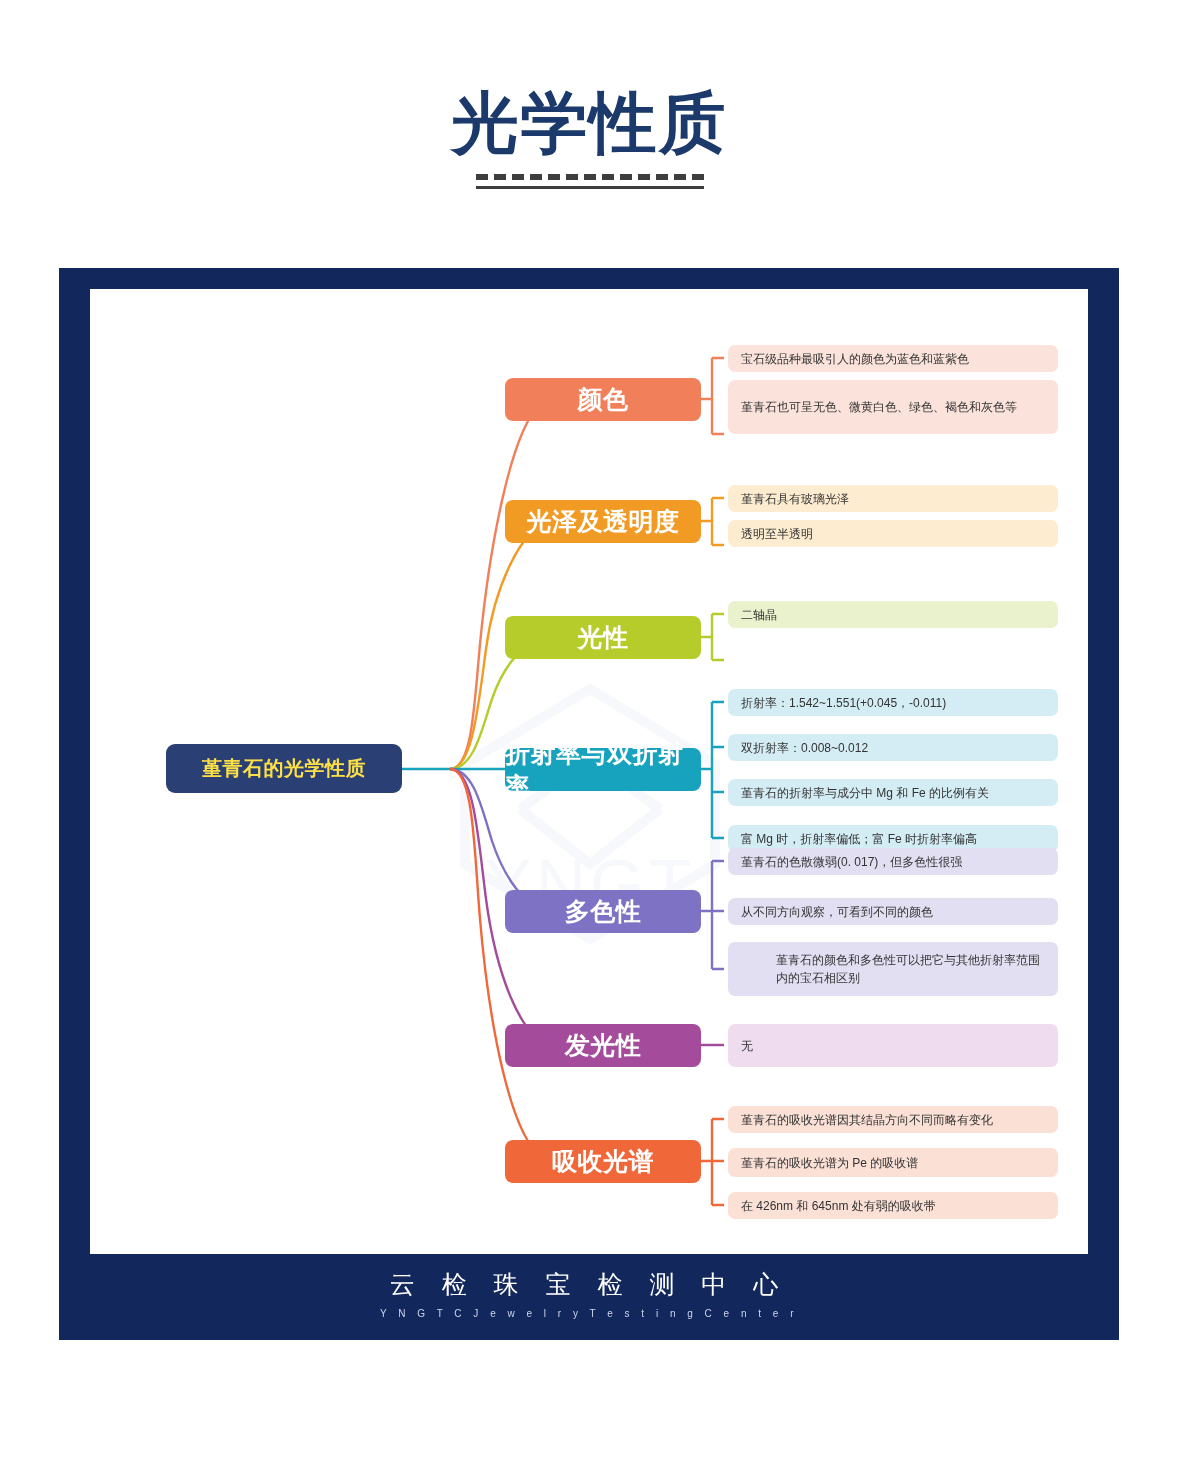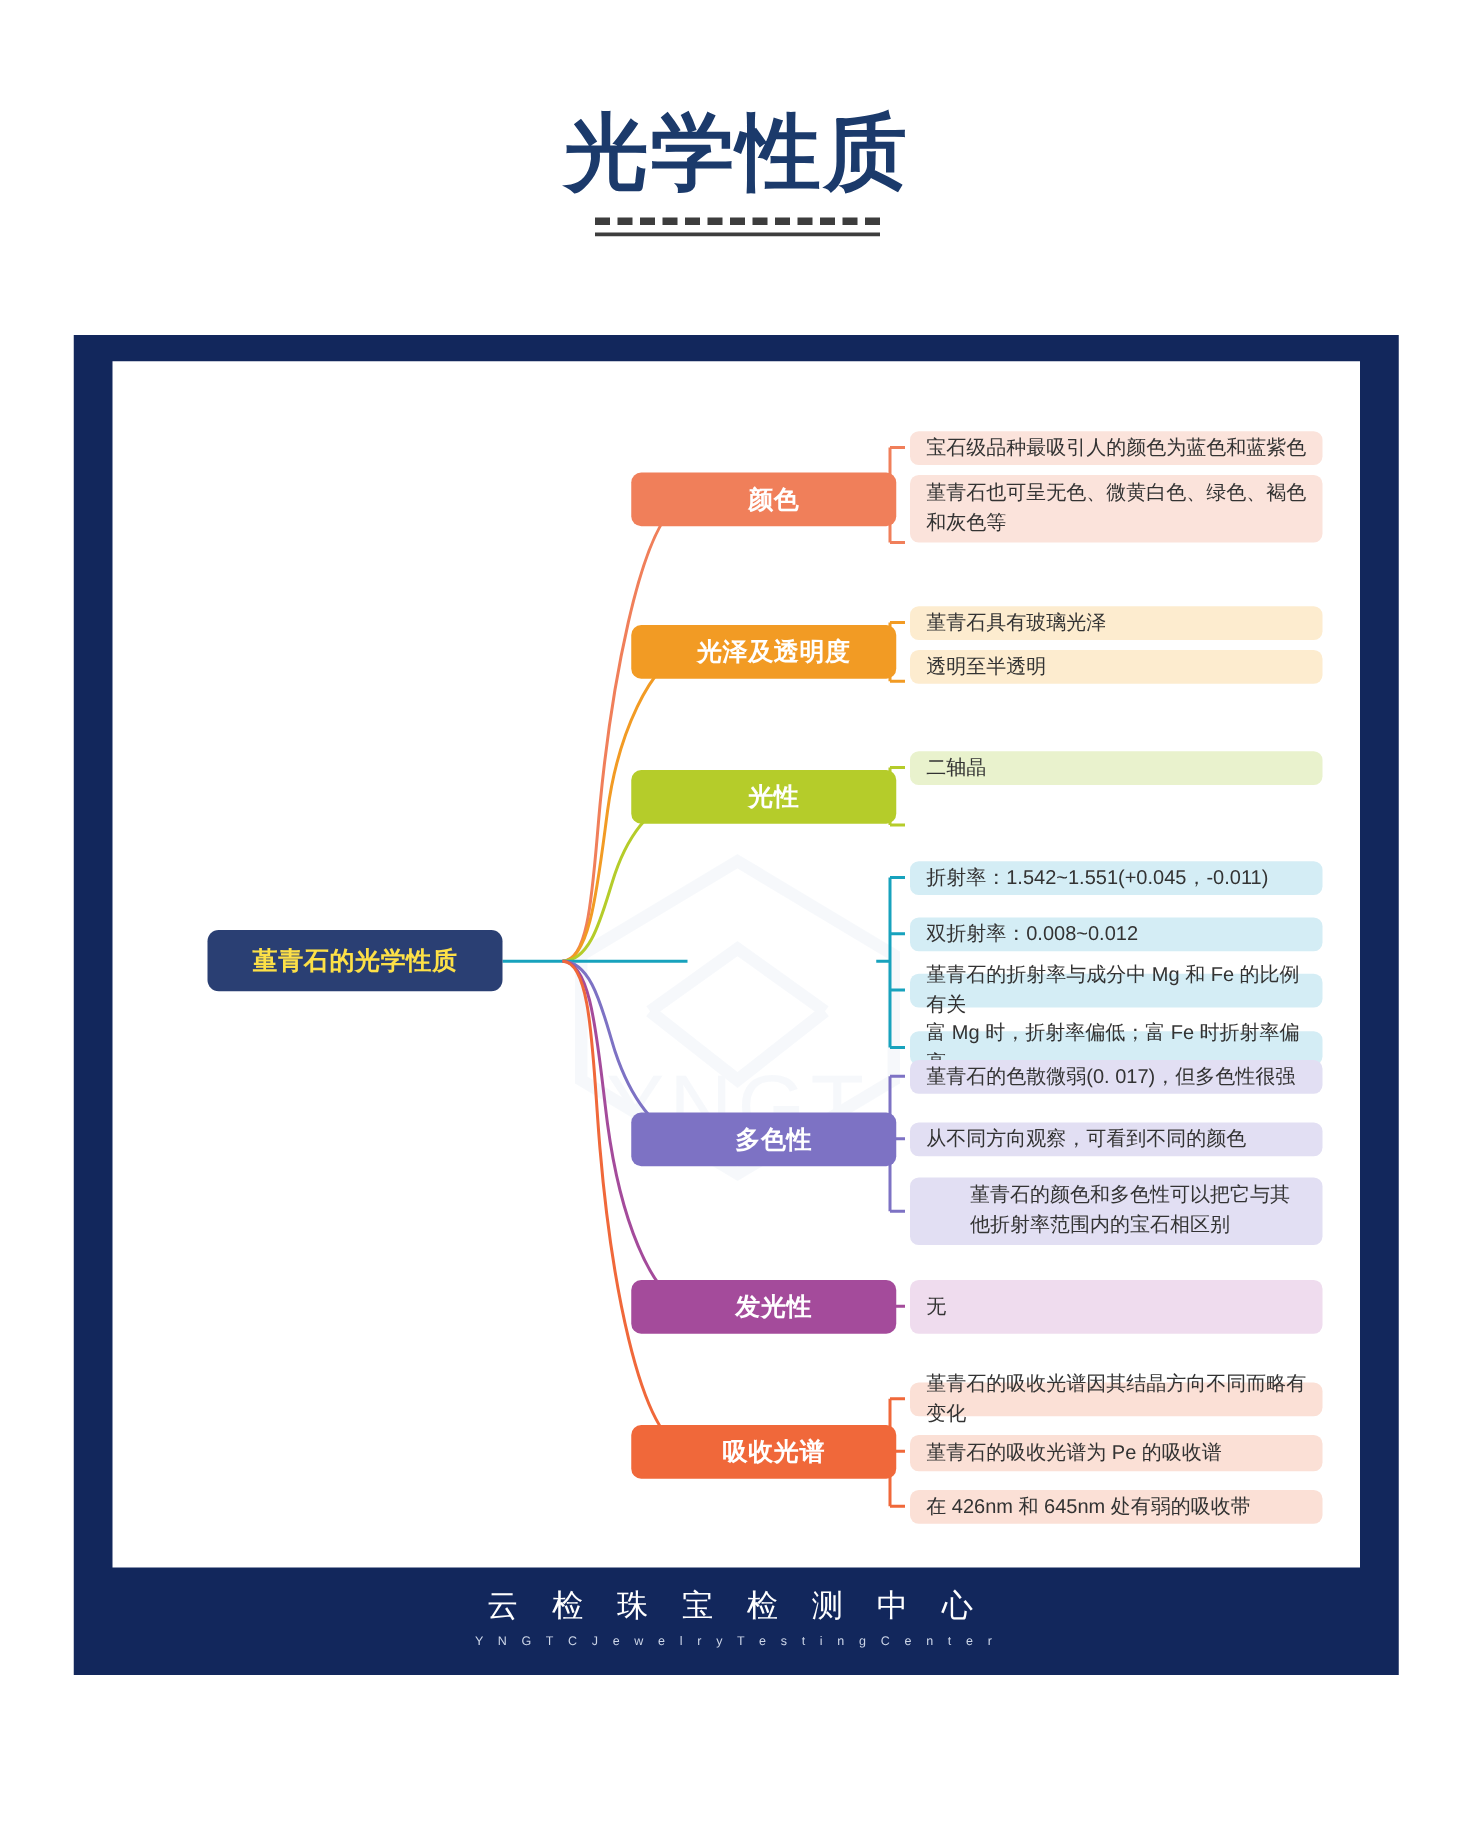--- a/index.html
+++ b/index.html
@@ -123,36 +123,35 @@
   }
 
   
   .branch-label {
     position: absolute;
     left: 415px;
     width: 196px;
     height: 43px;
     border-radius: 8px;
     color: #ffffff;
-    font-size: 20px;
+    font-size: 25px;
     font-weight: bold;
     display: flex;
     align-items: center;
     justify-content: center;
     letter-spacing: 0.5px;
-    padding-left: 16px;
   }
 
   
   .leaf {
     position: absolute;
     left: 638px;
     width: 330px;
     border-radius: 7px;
-    font-size: 16px;
+    font-size: 12px;
     color: #333333;
     display: flex;
     align-items: center;
     padding: 0 13px;
     box-sizing: border-box;
     line-height: 1.5;
   }
   .leaf.two-line {
     align-items: center;
   }
@@ -217,20 +216,21 @@
     <div class="leaf" style="top:56px; height:27px; background:#fbe3db;">宝石级品种最吸引人的颜色为蓝色和蓝紫色</div>
     <div class="leaf two-line" style="top:91px; height:54px; background:#fbe3db;">堇青石也可呈无色、微黄白色、绿色、褐色和灰色等</div>
 
     <div class="branch-label" style="top:211px; background:#f29b24;">光泽及透明度</div>
     <div class="leaf" style="top:196px; height:27px; background:#fdeccf;">堇青石具有玻璃光泽</div>
     <div class="leaf" style="top:231px; height:27px; background:#fdeccf;">透明至半透明</div>
 
     <div class="branch-label" style="top:327px; background:#b5cc2a;">光性</div>
     <div class="leaf" style="top:312px; height:27px; background:#e9f2cd;">二轴晶</div>
 
+    <div class="branch-label" style="top:459px; background:#17a2bd;">折射率与双折射率</div>
     <div class="leaf" style="top:400px; height:27px; background:#d4edf5;">折射率：1.542~1.551(+0.045，-0.011)</div>
     <div class="leaf" style="top:445px; height:27px; background:#d4edf5;">双折射率：0.008~0.012</div>
     <div class="leaf" style="top:490px; height:27px; background:#d4edf5;">堇青石的折射率与成分中 Mg 和 Fe 的比例有关</div>
     <div class="leaf" style="top:536px; height:27px; background:#d4edf5;">富 Mg 时，折射率偏低；富 Fe 时折射率偏高</div>
 
     <div class="branch-label" style="top:601px; background:#7d72c4;">多色性</div>
     <div class="leaf" style="top:559px; height:27px; background:#e2dff3;">堇青石的色散微弱(0. 017)，但多色性很强</div>
     <div class="leaf" style="top:609px; height:27px; background:#e2dff3;">从不同方向观察，可看到不同的颜色</div>
     <div class="leaf two-line" style="top:653px; height:54px; background:#e2dff3;padding-left:48px;">堇青石的颜色和多色性可以把它与其他折射率范围内的宝石相区别</div>
 

